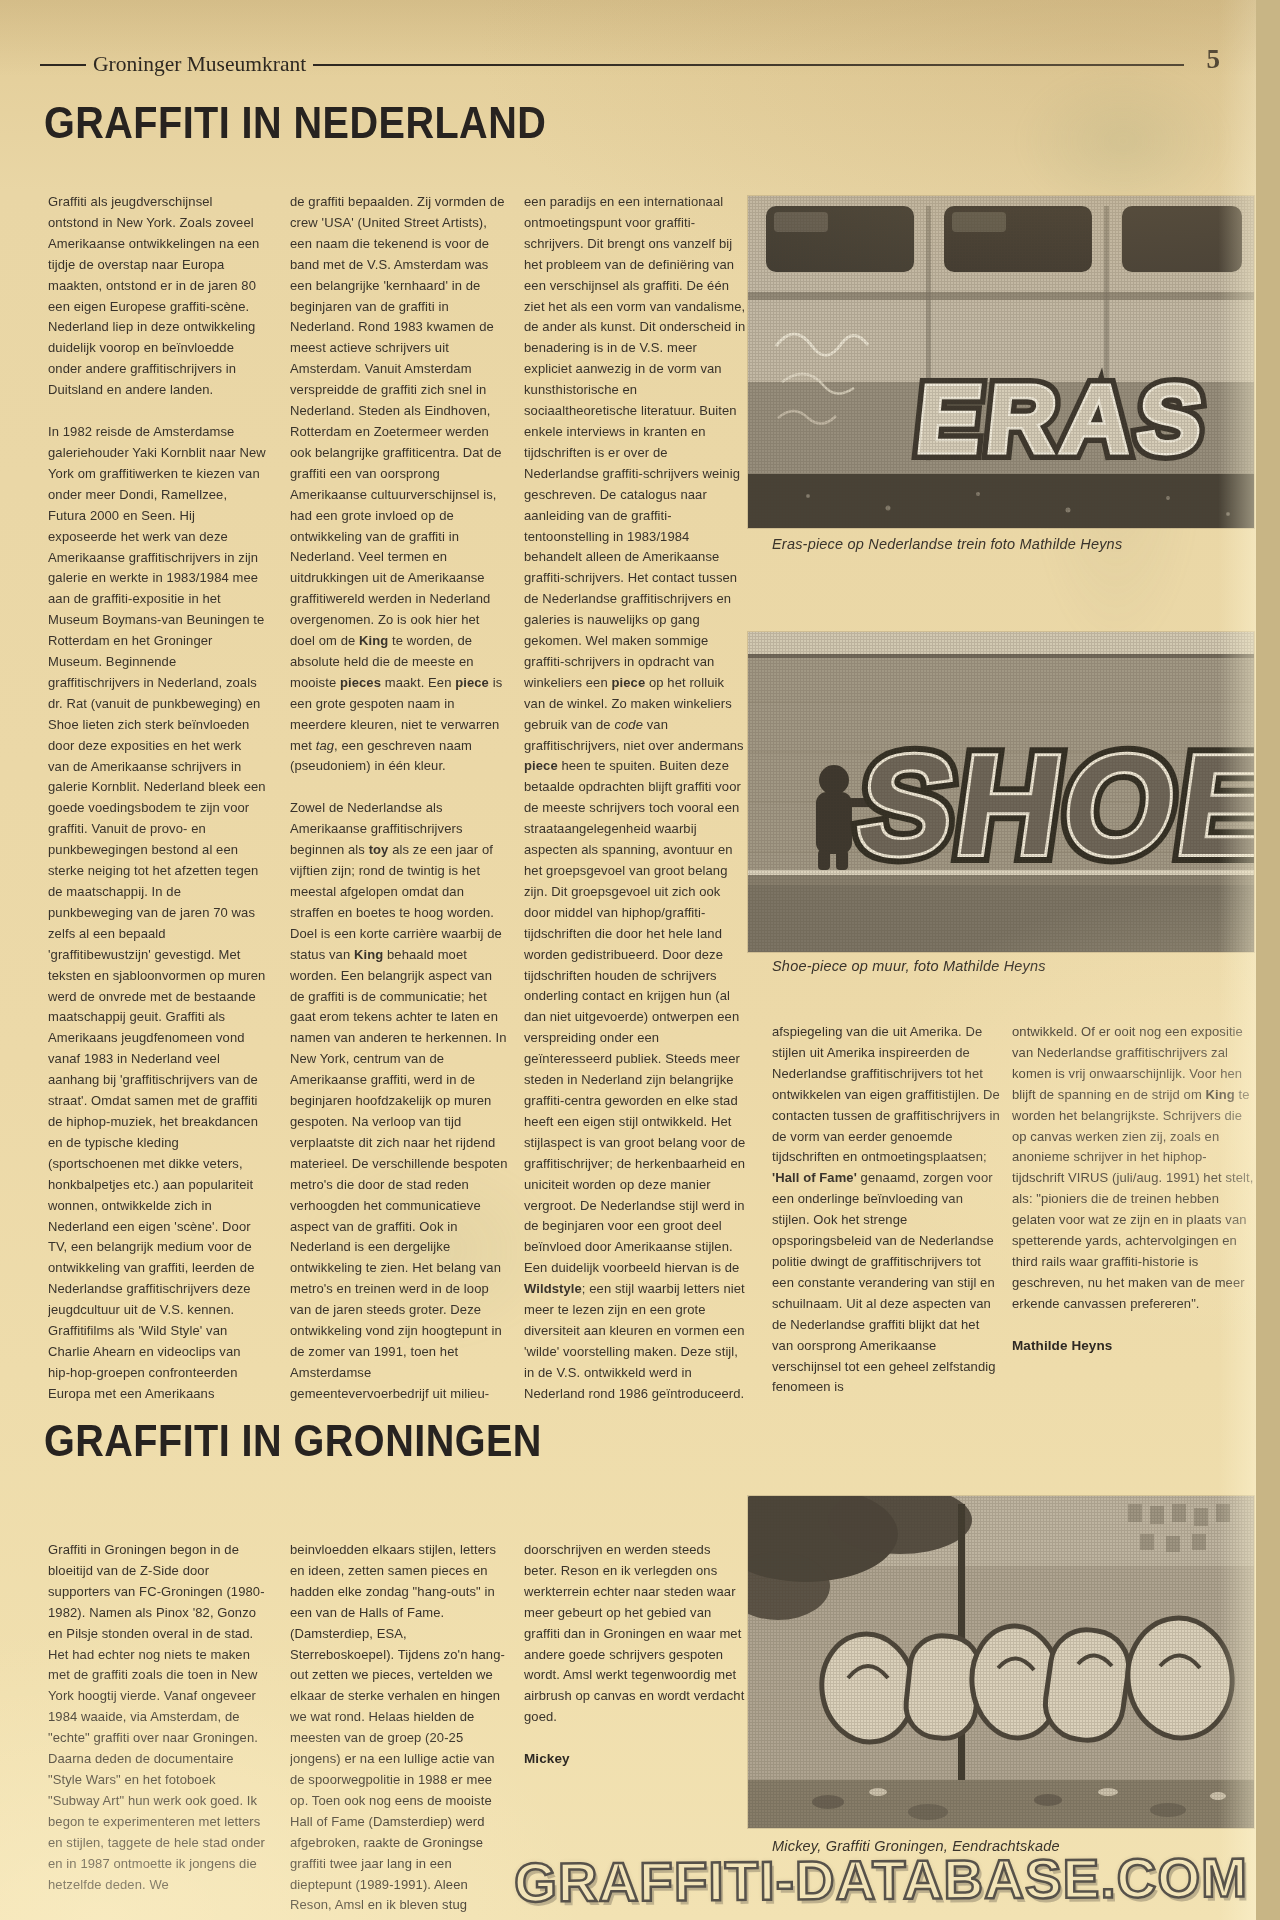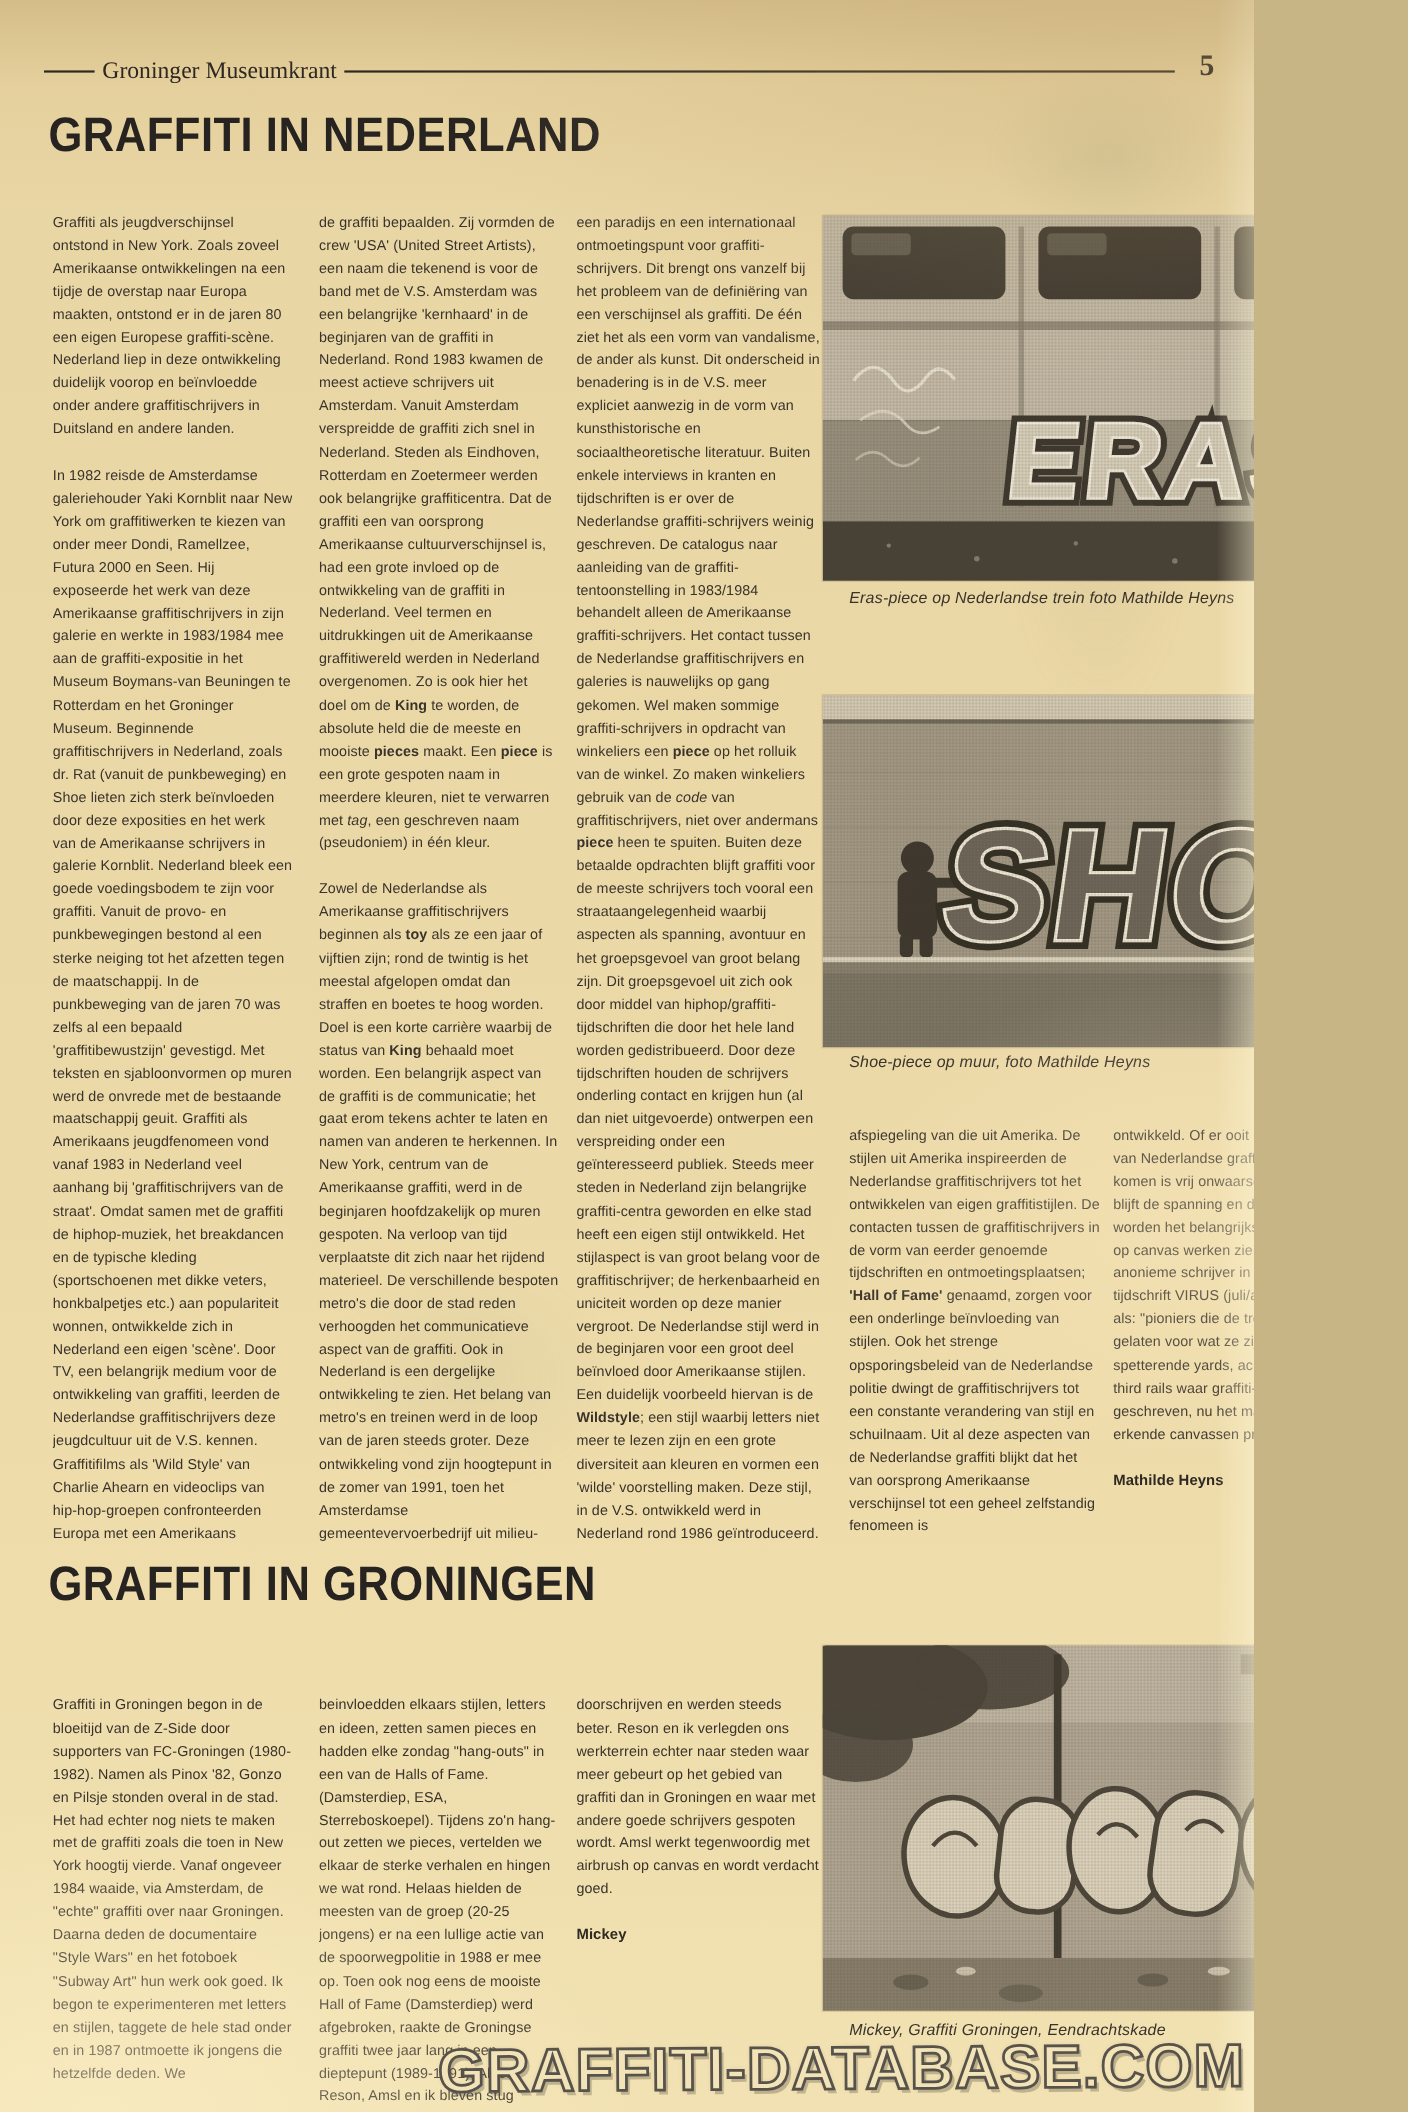--- a/index.html
+++ b/index.html
@@ -1,16 +1,16 @@
 <!DOCTYPE html>
 <html><head>
 <meta charset="utf-8">
 <style>
   html,body{margin:0;padding:0;background:#c8b585;}
-  #page{position:relative;width:1140px;height:1920px;overflow:hidden;
+  #page{position:relative;width:1256px;height:1920px;overflow:hidden;
     background:linear-gradient(180deg,#e2cc97 0%,#e9d6a5 10%,#ecd9a8 55%,#f0dfae 88%,#f2e2b3 100%);
     font-family:"Liberation Sans",sans-serif;color:#39332b;}
   #page::before{content:"";position:absolute;inset:0;pointer-events:none;z-index:5;
     background:
       radial-gradient(900px 420px at 88% 2%, rgba(196,168,116,.30), transparent 70%),
       radial-gradient(700px 420px at 8% 100%, rgba(255,244,206,.45), transparent 70%),
       radial-gradient(520px 320px at 97% 58%, rgba(255,241,202,.30), transparent 70%),
       linear-gradient(180deg, rgba(150,120,70,.18), rgba(0,0,0,0) 4%),
       linear-gradient(90deg, rgba(0,0,0,0) 97%, rgba(255,247,214,.45) 100%);}
   .ghost{position:absolute;filter:blur(7px);pointer-events:none;z-index:0;}

